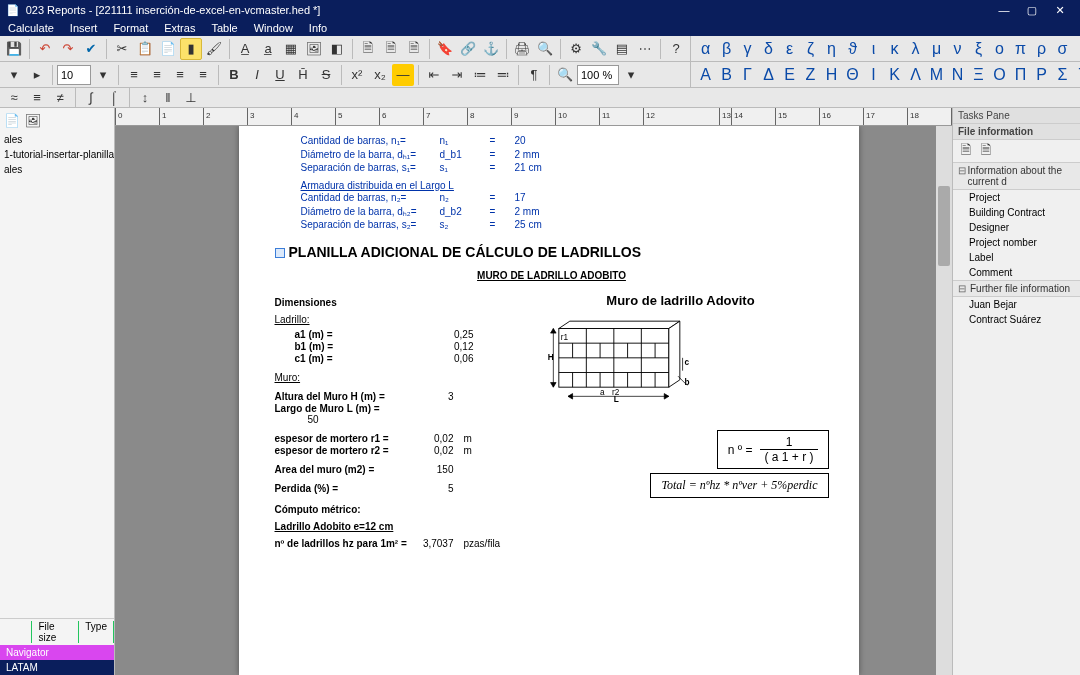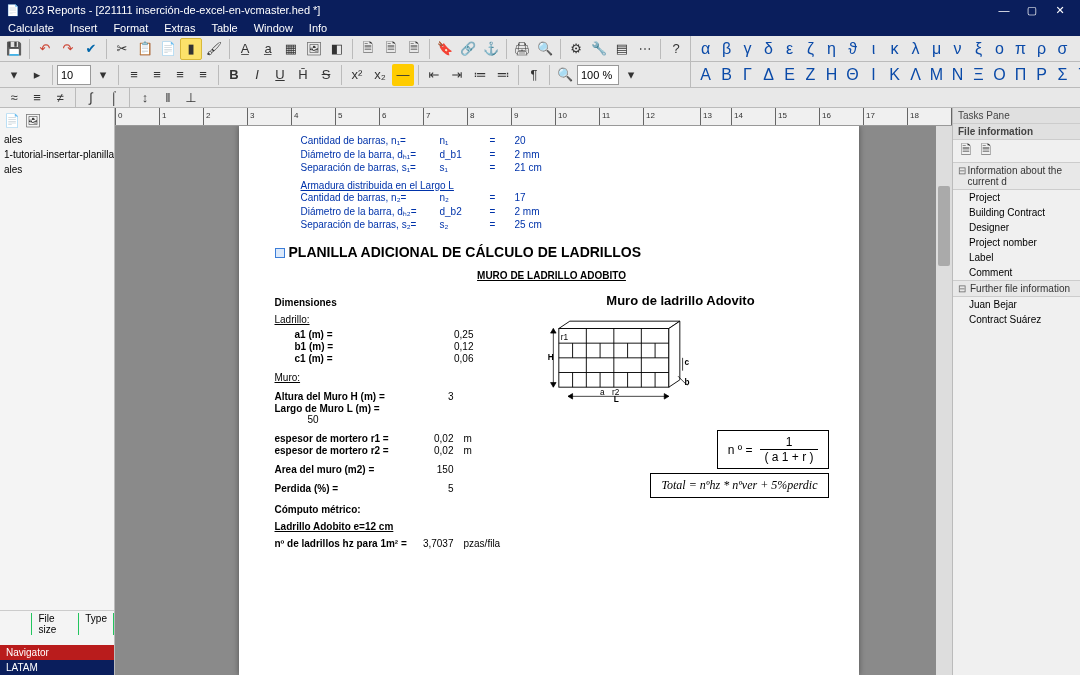--- a/index.html
+++ b/index.html
@@ -16,21 +16,21 @@
 .greek-bar { background:#e8e8e8; border-left:1px solid #bbb; display:flex; align-items:center; padding:0 4px; gap:0; font-family:"Times New Roman",serif; font-size:16px; color:#0a4aa8; }
 .greek-bar span { width:21px; text-align:center; cursor:default; }
 .tool-rows { display:flex; }
 .tool-left { flex:0 0 557px; }
 .main-rows { display:flex; height:calc(100% - 108px); }
 .side-panel { width:115px; background:#f4f4f4; border-right:1px solid #bbb; display:flex; flex-direction:column; font-size:10px; }
 .side-panel .toprow { padding:3px; display:flex; gap:3px; }
 .side-panel .tree-item { padding:2px 4px; white-space:nowrap; overflow:hidden; }
 .side-panel .cols { border-top:1px solid #ccc; display:flex; padding:2px 0; margin-top:auto; font-size:10px; }
 .side-panel .cols span { padding:0 6px; border-right:1px solid #22c55e; }
-.nav-lbl { background:#b91c1c; color:#fff; padding:2px 6px; font-size:10px;margin-top:8px; }
+.nav-lbl { background:#d946ef; color:#fff; padding:2px 6px; font-size:10px; }
 .editor-wrap { flex:1; display:flex; flex-direction:column; background:#8a8a8a; }
 .ruler { height:18px; background:#f0f0f0; border-bottom:1px solid #999; position:relative; font-size:9px; color:#333; overflow:hidden; }
 .ruler .tick { position:absolute; top:0; height:18px; border-left:1px solid #666; }
 .ruler .tick .n { position:absolute; top:3px; left:2px; font-size:8px; }
 .editor { flex:1; overflow:hidden; position:relative; display:flex; justify-content:center; }
 .page { width:620px; background:#fff; box-shadow:0 0 6px rgba(0,0,0,.4); margin-left:30px; display:flex; }
 .page-margin { width:26px; }
 .page-content { flex:1; padding:8px 30px 0 10px; font-family:Arial,sans-serif; font-size:10px; color:#000; }
 .prow { display:flex; align-items:baseline; margin:1px 0; color:#0033aa; font-size:10px; }
 .prow .lbl { width:165px; padding-left:26px; }
@@ -274,21 +274,21 @@
         </div>
         <div class="tick" style="left: 440px;">
           <span class="n">10</span>
         </div>
         <div class="tick" style="left: 484px;">
           <span class="n">11</span>
         </div>
         <div class="tick" style="left: 528px;">
           <span class="n">12</span>
         </div>
-        <div class="tick" style="left: 585px;">
+        <div class="tick" style="left: 604px;">
           <span class="n">13</span>
         </div>
         <div class="tick" style="left: 616px;">
           <span class="n">14</span>
         </div>
         <div class="tick" style="left: 660px;">
           <span class="n">15</span>
         </div>
         <div class="tick" style="left: 704px;">
           <span class="n">16</span>

